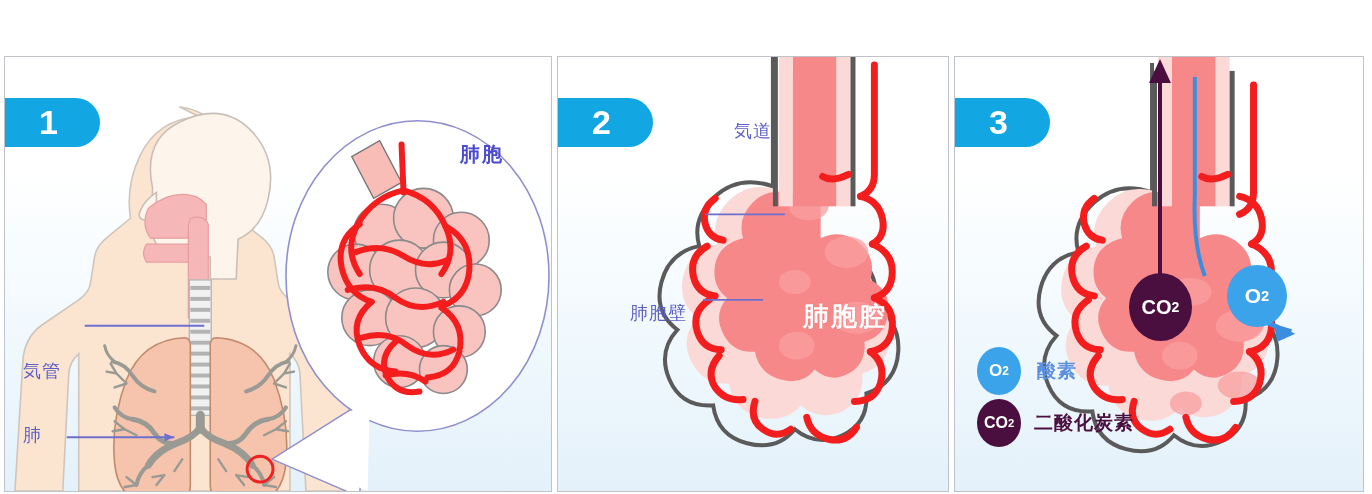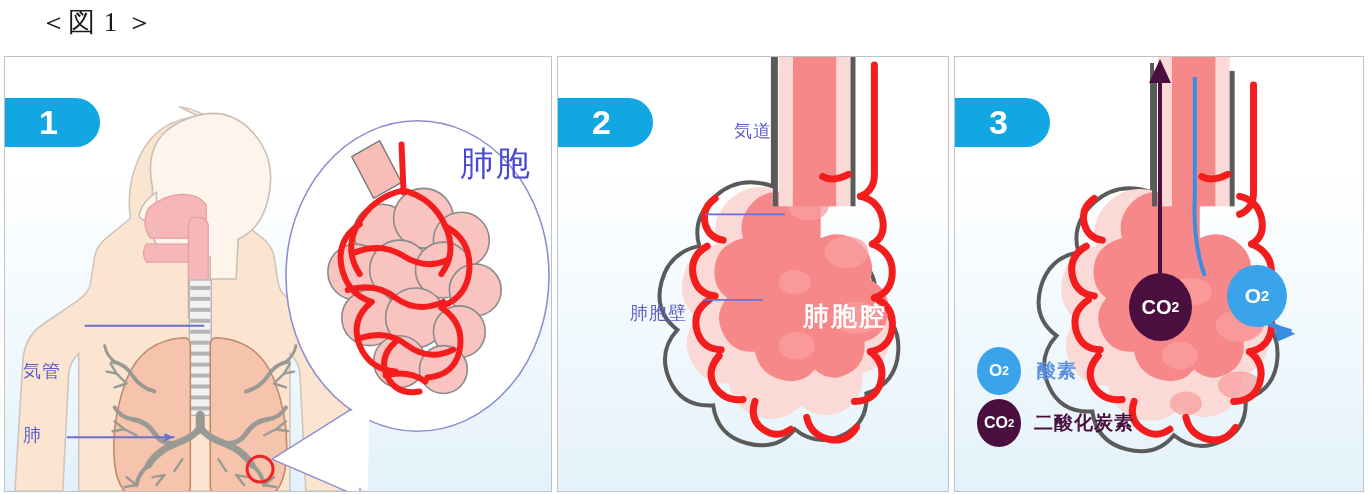--- a/index.html
+++ b/index.html
@@ -57,21 +57,21 @@
     white-space:nowrap;
     letter-spacing:1px;
   }
 
   
   .art{position:absolute;left:0;top:0;width:100%;height:100%;}
 
   
   .bubble-lbl{
     position:absolute;left:455px;top:84px;
-    color:#4b4bd0;font-size:34px;font-weight:normal;letter-spacing:2px;
+    color:#4b4bd0;font-size:20px;font-weight:bold;letter-spacing:2px;
   }
 
   
   .cavity-lbl{
     position:absolute;left:245px;top:242px;
     color:#ffffff;font-size:26px;font-weight:bold;letter-spacing:2px;
     text-shadow:0 0 2px rgba(230,90,90,.35);
   }
 
   
@@ -94,21 +94,20 @@
     display:flex;align-items:center;justify-content:center;
     color:#fff;font-weight:bold;}
   .mol-co2-abs{left:174px;top:216px;width:63px;height:68px;background:#4a0f3f;font-size:20px;}
   .mol-o2-abs{left:272px;top:208px;width:60px;height:62px;background:#3ba3ea;font-size:21px;}
 </style>
 </head>
 <body>
 
 <div class="page">
 
-  <div class="fig-title">＜図 1 ＞</div>
 
   <div class="panels">
 
     <div class="panel p1">
 
       <svg class="art" viewBox="0 0 548 436" preserveAspectRatio="none">
         <defs>
           <clipPath id="clip1">
               <rect x="0" y="0" width="548" height="436"></rect>
             </clipPath>

